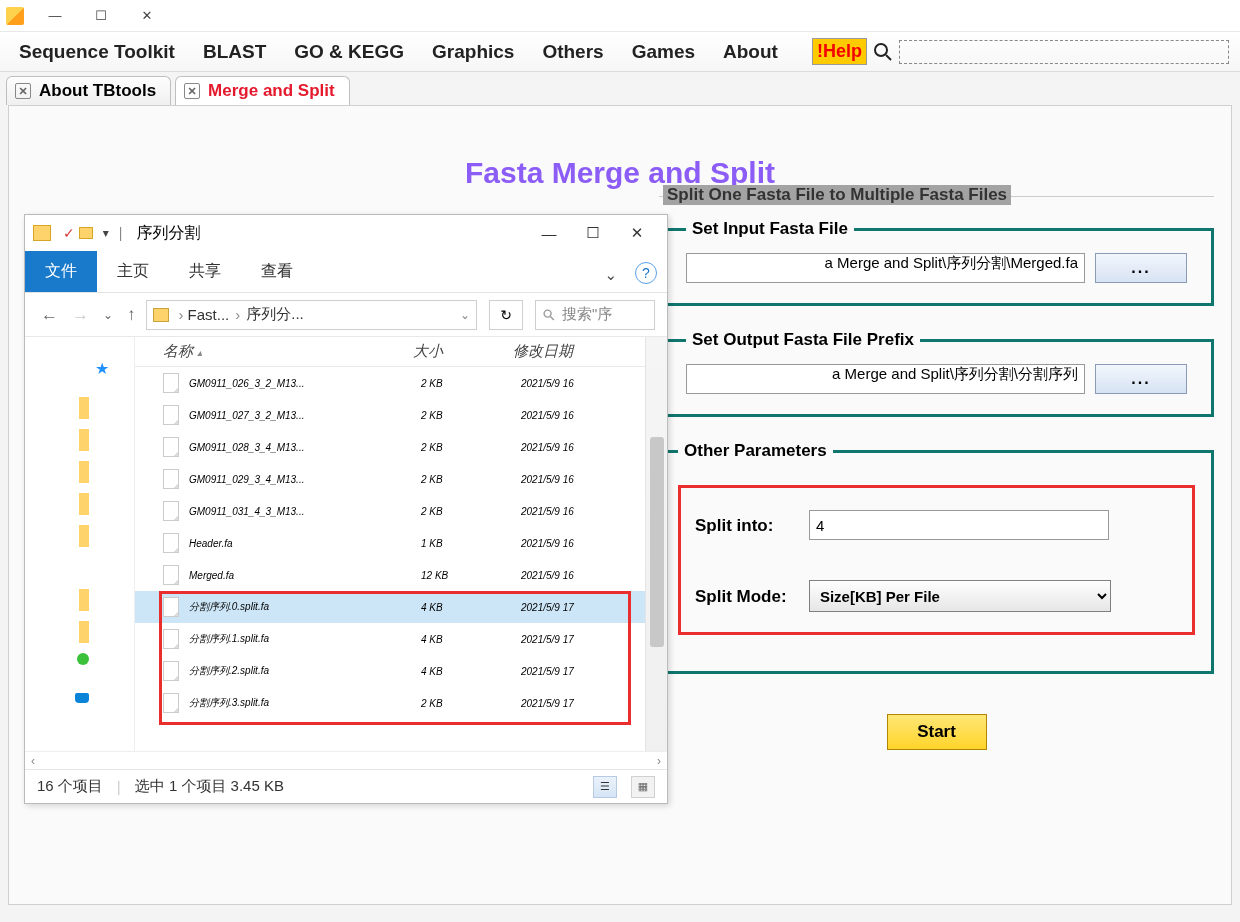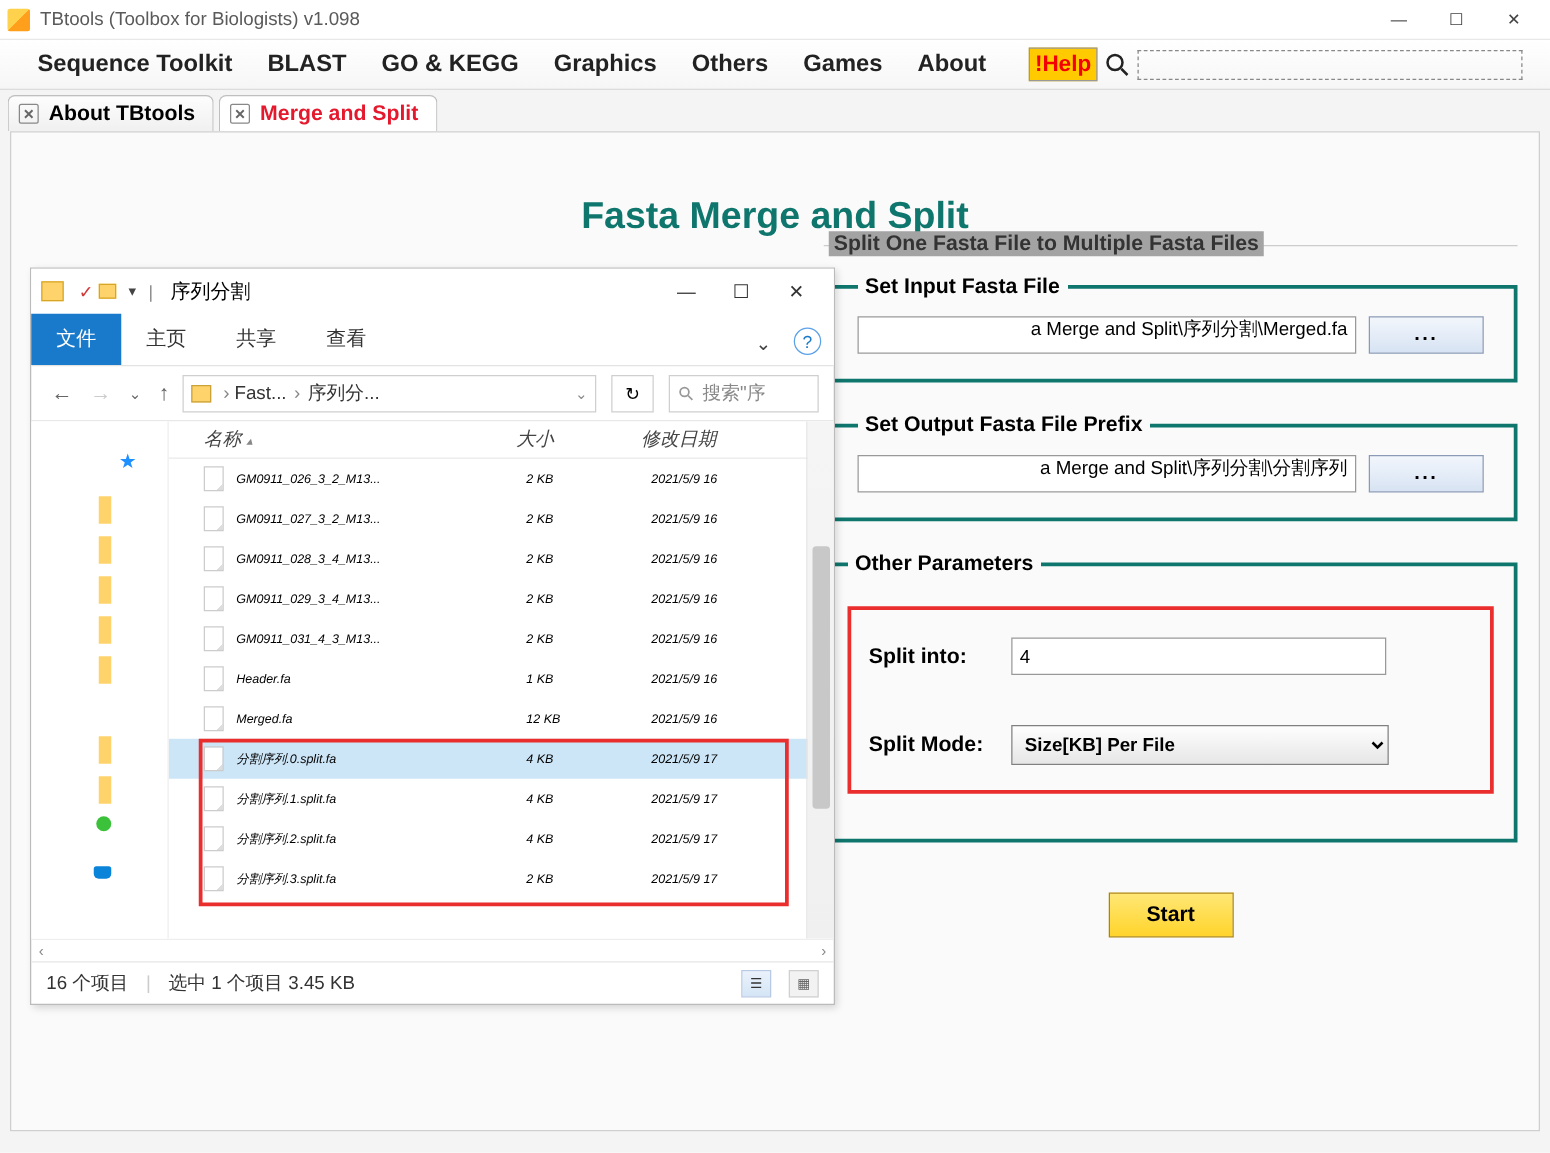--- a/index.html
+++ b/index.html
@@ -5,35 +5,35 @@
 * { box-sizing: border-box; margin: 0; padding: 0; }
 body { font-family: "Microsoft YaHei", "Segoe UI", Arial, sans-serif; width: 1240px; height: 922px; background: #f4f4f4; overflow: hidden; font-size: 14px; position: relative; }
 
 
 .titlebar { height: 32px; background: #fff; display: flex; align-items: center; padding: 0 6px; border-bottom: 1px solid #e8e8e8; }
 .titlebar .app-icon { width: 18px; height: 18px; background: linear-gradient(135deg, #ffd24d 50%, #ff9f1c 50%); margin-right: 8px; border-radius: 2px; }
 .titlebar .title { color: #5a5a5a; font-size: 15px; flex: 1; }
 .titlebar .winbtn { width: 46px; height: 32px; display: flex; align-items: center; justify-content: center; color: #444; font-size: 13px; }
 
 
-.menubar { height: 40px; background: linear-gradient(#fff, #f6f6f6); display: flex; align-items: center; padding: 0 16px; border-bottom: 1px solid #dcdcdc; }
+.menubar { height: 40px; background: linear-gradient(#fff, #f6f6f6); display: flex; align-items: center; padding: 0 5px; border-bottom: 1px solid #dcdcdc; }
 .menubar .menuitem { font-size: 19px; font-weight: bold; color: #222; padding: 6px 14px; cursor: pointer; }
 .help-btn { background: #ffcb00; color: #f30000; font-weight: bold; font-size: 18px; padding: 2px 4px; border: 1px solid #999; margin-left: 20px; }
 .searchicon { margin: 0 6px; }
 .search-slot { border: 1px dashed #888; flex: 1; height: 24px; margin-right: 6px; }
 
 
 .tabsrow { display: flex; padding: 0 6px; margin-top: 4px; }
 .tab { display: flex; align-items: center; background: linear-gradient(#fdfdfd,#f0f0f0); border: 1px solid #bfbfbf; border-bottom: none; border-radius: 6px 6px 0 0; padding: 4px 14px 4px 8px; margin-right: 4px; font-size: 17px; font-weight: bold; }
 .tab .closebox { width: 16px; height: 16px; border: 1px solid #888; margin-right: 8px; display:flex;align-items:center;justify-content:center; font-size:11px; color:#666; border-radius:2px;}
 .tab.active { background: #fff; color: #e5192d; }
 
 
 .content { position: relative; border: 1px solid #cfcfcf; margin: 0 8px; background: #fafafa; height: 800px; }
-.heading { text-align: center; font-size: 30px; font-weight: bold; color: #0f766e; margin-top: 50px; }
+.heading { text-align: center; font-size: 30px; font-weight: bold; color: #8b5cf6; margin-top: 50px; }
 
 
 .form-area { position: absolute; left: 650px; top: 90px; width: 555px; }
 .group-label { position: absolute; top: -12px; left: 4px; background:#a3a3a3; font-size: 17px; font-weight: bold; color: #333; padding: 0 4px; }
 fieldset.inner { border: 3px solid #0f766e; padding: 14px 24px 20px; margin-bottom: 24px; position: relative; }
 fieldset.inner legend { font-size: 17px; font-weight: bold; padding: 0 6px; }
 .row { display:flex; align-items:center; gap:10px; }
 .textfield { border:1px solid #999; background:#fff; height:30px; font-size:15px; padding:0 6px; flex:1; text-align:right; overflow:hidden; white-space:nowrap;}
 .browse-btn { width: 92px; height: 30px; border:1px solid #8b9bb7; background: linear-gradient(#f2f6fc,#d7e3f3); font-size:16px; font-weight:bold; letter-spacing:2px;}
 
@@ -97,21 +97,20 @@
 .statusbar .spacer { flex:1;}
 .viewbtn { width:24px; height:22px; border:1px solid #b8c9e4; background:linear-gradient(#eaf2fb,#d5e5f6); display:flex; align-items:center; justify-content:center; font-size:11px;}
 .viewbtn.inactive { background:#f2f2f2; border-color:#d0d0d0; color:#666;}
 .ex-hscroll { height:18px; border-top:1px solid #eee; display:flex; align-items:center; justify-content:space-between; padding:0 6px; color:#888; font-size:12px;}
 </style>
 </head>
 <body>
 
 <div class="titlebar">
   <div class="app-icon"></div>
-  <div class="title">TBtools (Toolbox for Biologists) v1.098</div>
   <div class="winbtn">—</div>
   <div class="winbtn">☐</div>
   <div class="winbtn">✕</div>
 </div>
 
 <div class="menubar">
   <div class="menuitem">Sequence Toolkit</div>
   <div class="menuitem">BLAST</div>
   <div class="menuitem">GO &amp; KEGG</div>
   <div class="menuitem">Graphics</div>

